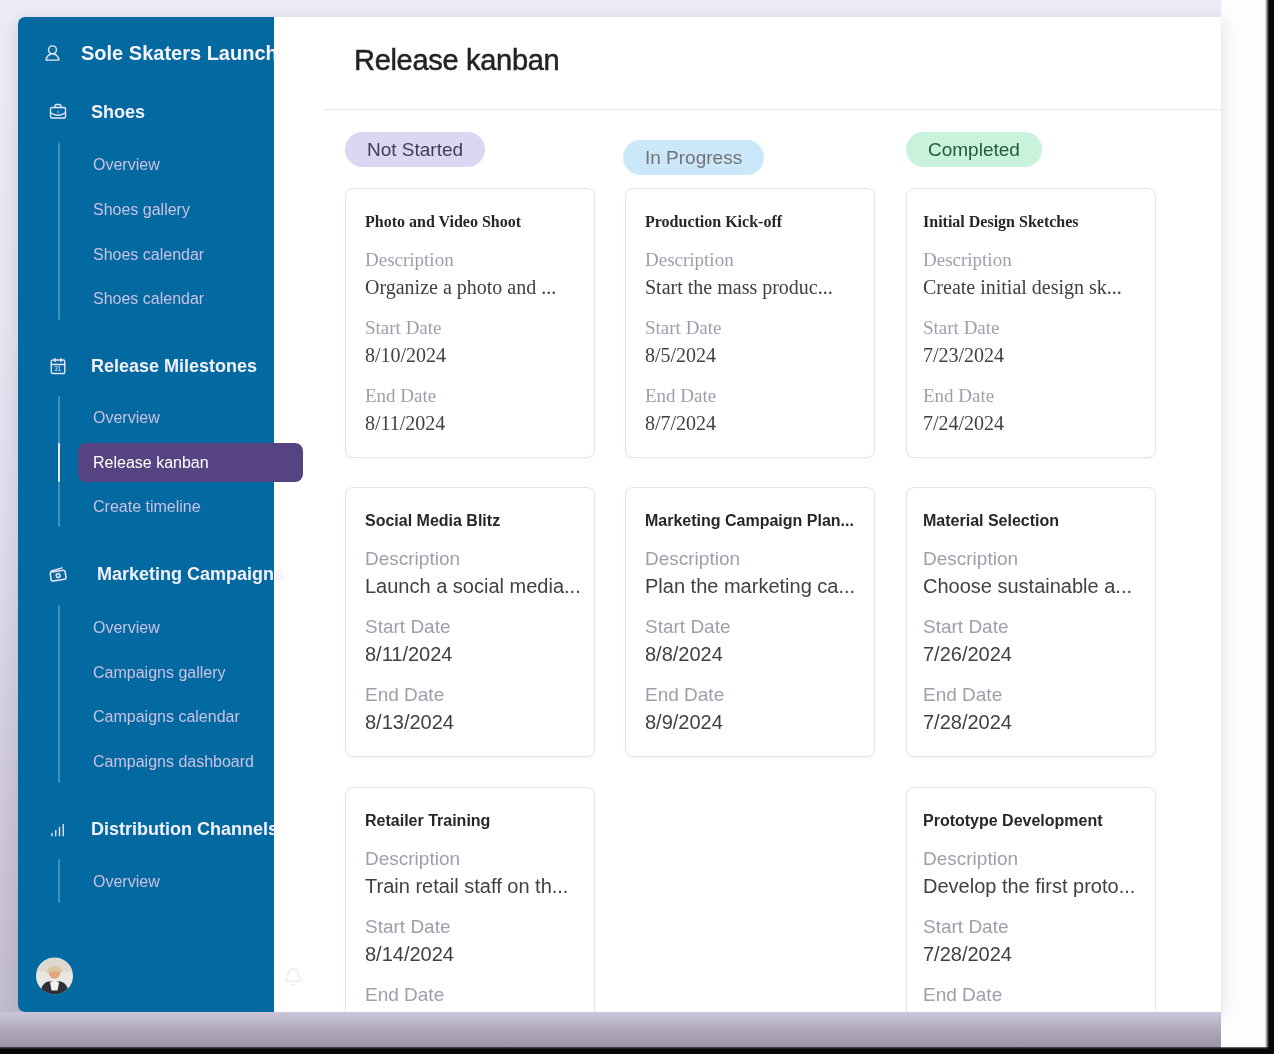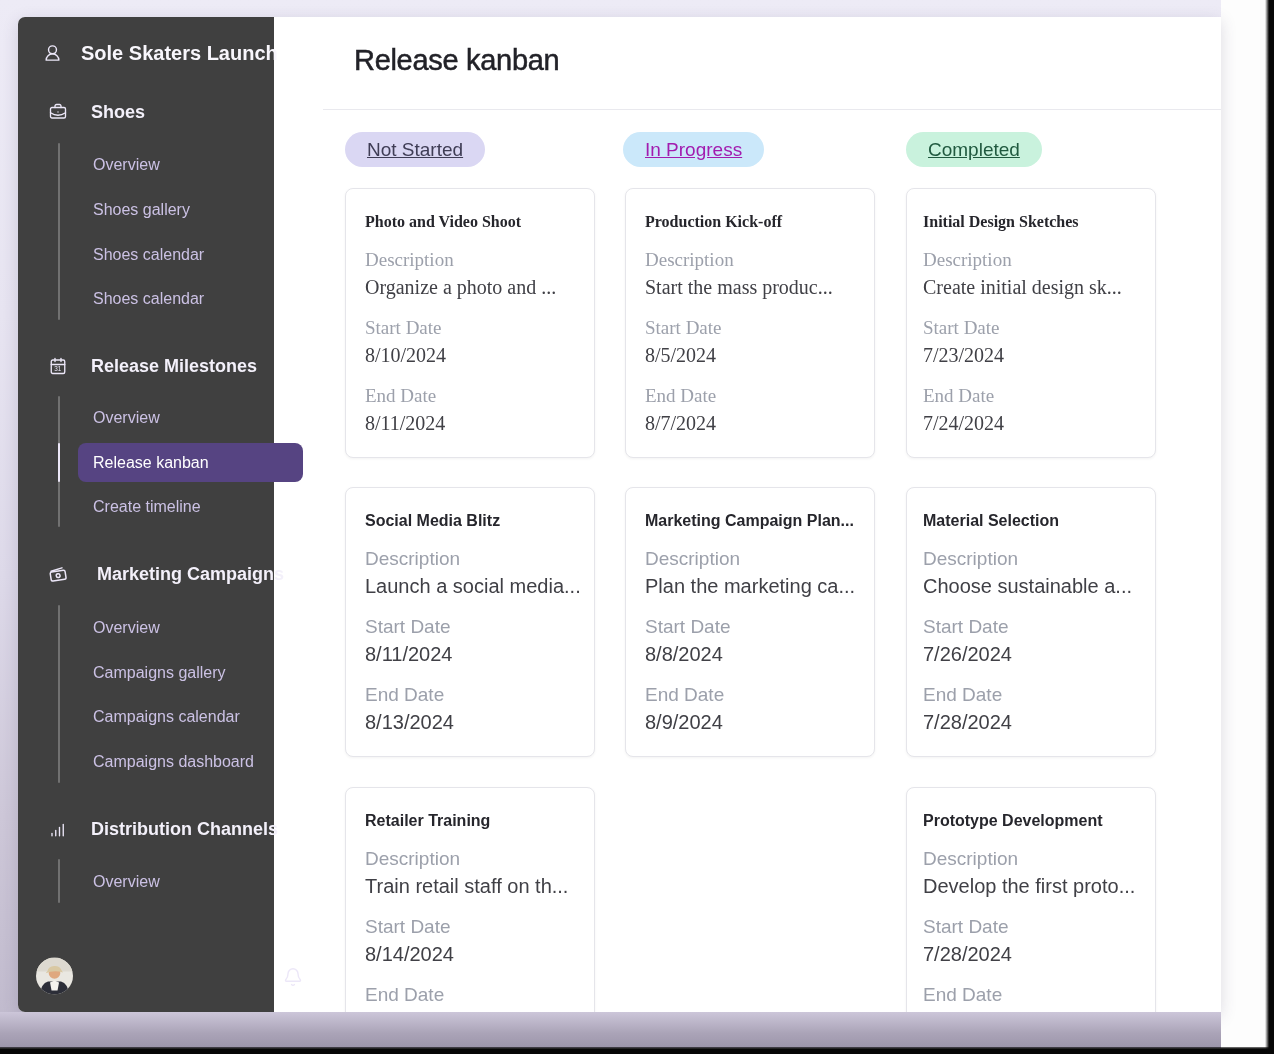--- a/index.html
+++ b/index.html
@@ -12,39 +12,39 @@
   #desk { left:0; top:0; width:1221px; height:1047px;
     background:linear-gradient(180deg,#edebf6 0%,#e7e4f1 30%,#ddd9e9 55%,#cdc7d8 78%,#bfb9cc 100%); }
   #whitecol { left:1221px; top:0; width:53px; height:1047px; background:#fdfdfd; }
   #blackright { left:1265px; top:0; width:9px; height:1054px; background:linear-gradient(90deg, rgba(8,8,8,0) 0%, #070707 45%); }
   #lightline { left:0; top:1012px; width:1221px; height:36px; background:linear-gradient(180deg,#ccc6d9 0%,#aaa3b7 60%,#9c95aa 100%); }
   #blackbottom { left:0; top:1047px; width:1274px; height:7px; background:linear-gradient(180deg, rgba(8,8,8,0.5) 0%, #060606 28%); }
 
   
   #app { left:18px; top:17px; width:1203px; height:995px; border-radius:7px 0 0 7px;
     overflow:hidden; box-shadow:0 4px 16px rgba(70,60,100,0.18); background:#ffffff; }
-  #sidebar { left:0; top:0; width:256px; height:995px; background:#404040; }
+  #sidebar { left:0; top:0; width:256px; height:995px; background:#0369a1; }
   #main { left:305px; top:0; width:898px; height:995px; background:#ffffff; }
 
   
   .title { color:#f8f6fc; font-size:20px; font-weight:700; white-space:nowrap; }
   .sec { color:#f3f0fa; font-size:18px; font-weight:700; white-space:nowrap; }
   .child { color:#cbc1e4; font-size:16px; font-weight:400; white-space:nowrap; }
   .childsel { color:#ffffff; font-size:16px; font-weight:400; white-space:nowrap; }
   .guide { width:2px; background:rgba(255,255,255,0.26); border-radius:1px; }
   #selbox { left:60px; top:426px; width:225px; height:39px; background:#564482; border-radius:8px; }
   #selseg { left:40px; top:426px; width:2px; height:39px; background:#ece7f8; border-radius:1px; }
   .icon { color:#ece7f8; }
 
   
   #heading { left:336px; top:42.5px; color:#222228; font-size:29px; font-weight:500; letter-spacing:-0.3px; white-space:nowrap; -webkit-text-stroke:0.5px #222228; }
   #divider { left:305px; top:92px; width:898px; height:1px; background:#e9e9ee; }
-  .pill { height:35px; border-radius:17.5px; font-size:19px; font-weight:400; display:flex; align-items:center; padding:0 22px; white-space:nowrap;text-decoration:underline; }
+  .pill { height:35px; border-radius:17.5px; font-size:19px; font-weight:400; display:flex; align-items:center; padding:0 22px; white-space:nowrap; }
   #pill1 { left:327px; top:115px; background:#dad7f3; color:#3f3d55; }
-  #pill2 { left:605px; top:115px; background:#cbe8fa; color:#a21caf; }
+  #pill2 { left:605px; top:123px; background:#cbe8fa; color:#737373; }
   #pill3 { left:888px; top:115px; background:#c9f2dd; color:#20593f; }
 
   .card { position:absolute; width:250px; height:270px; background:#ffffff; border:1px solid #e5e5ea;
     border-radius:8px; box-shadow:0 1px 3px rgba(0,0,0,0.05); padding:23px 19px 0; }
   .ct { color:#26262c; font-size:16px; font-weight:700; line-height:20px; white-space:nowrap; }
   .cl { color:#9ca0ab; font-size:19px; line-height:16px; margin-top:20px; white-space:nowrap; }
   .cv2 { color:#404046; font-size:20px; line-height:25px; margin-top:7px; white-space:nowrap; }
   .c1 { left:327px; } .c2 { left:607px; } .c3 { left:888px;padding-left:16px; }
   .r1 { top:171px;font-family:Liberation Serif, serif; } .r2 { top:470px; } .r3 { top:770px; }
 </style>

